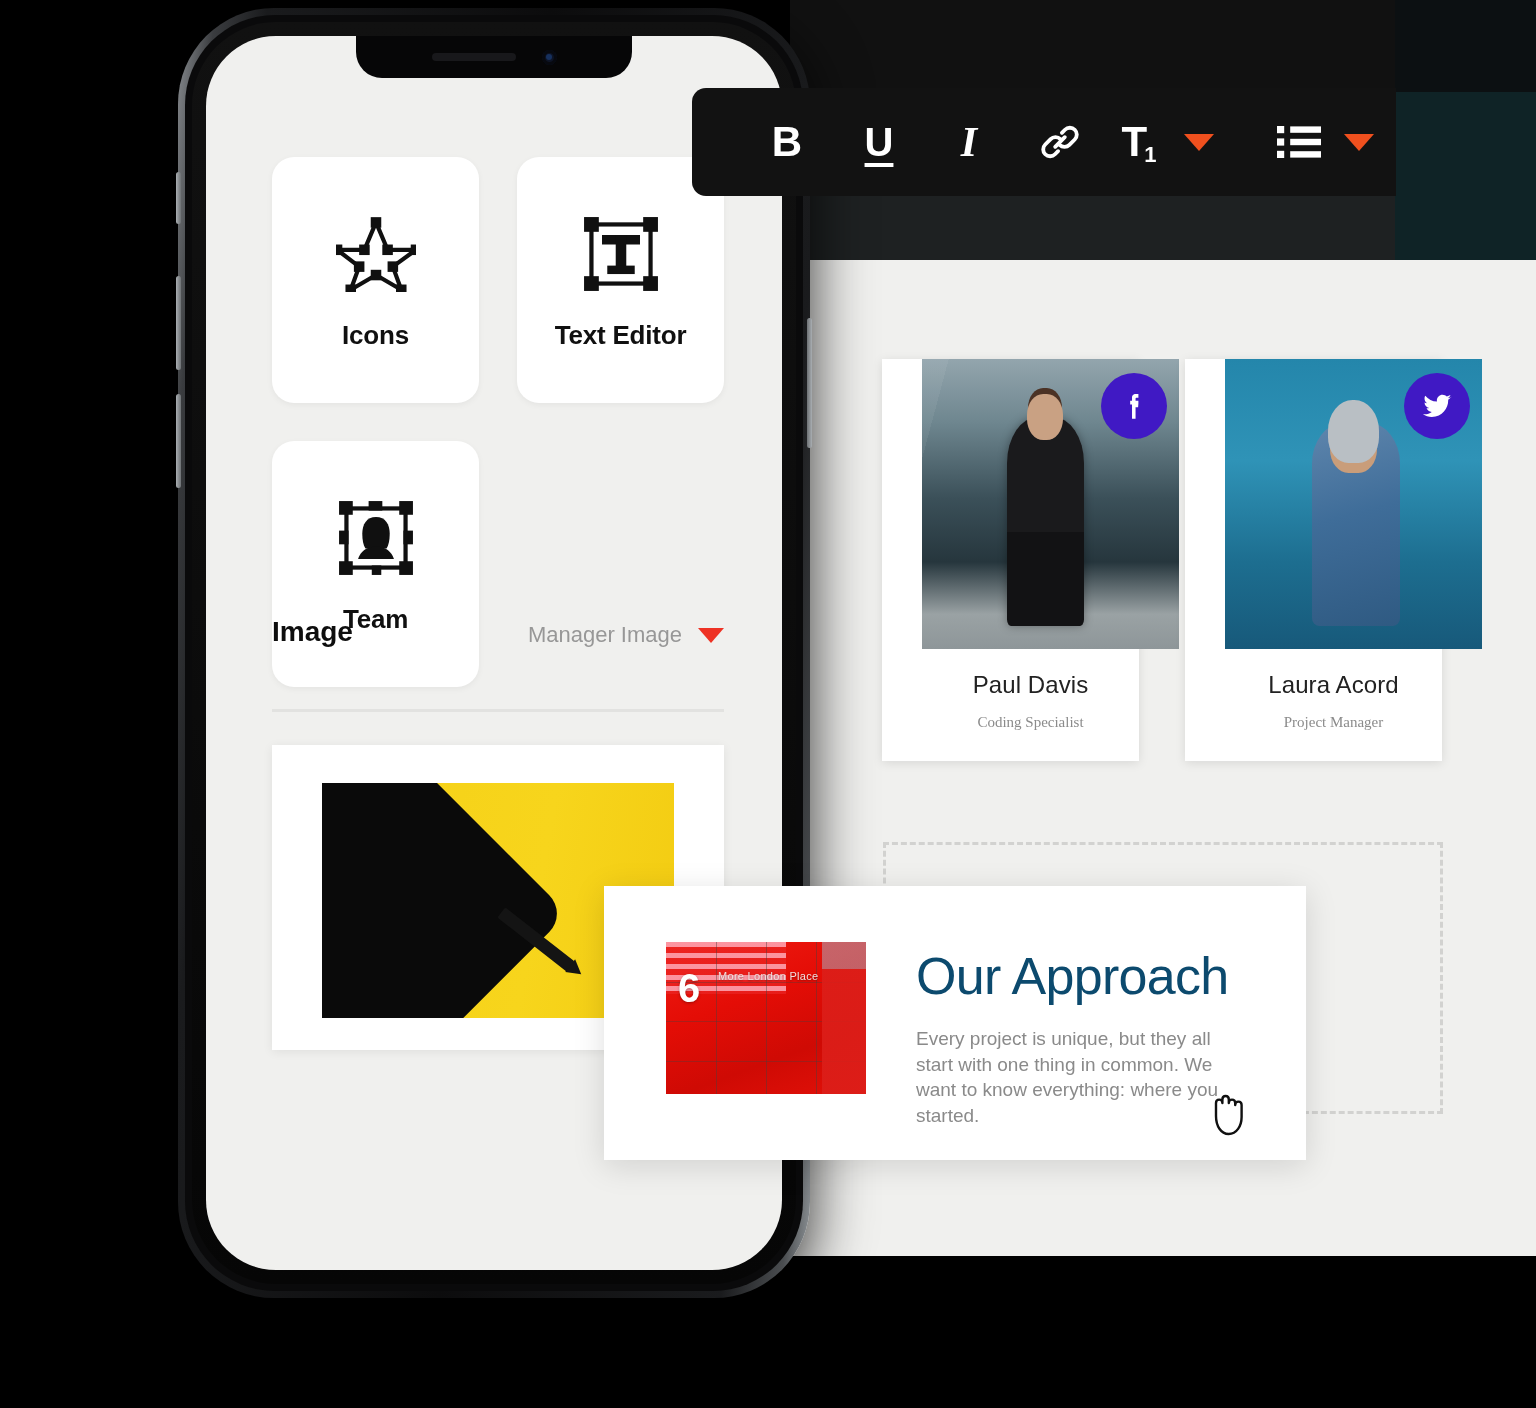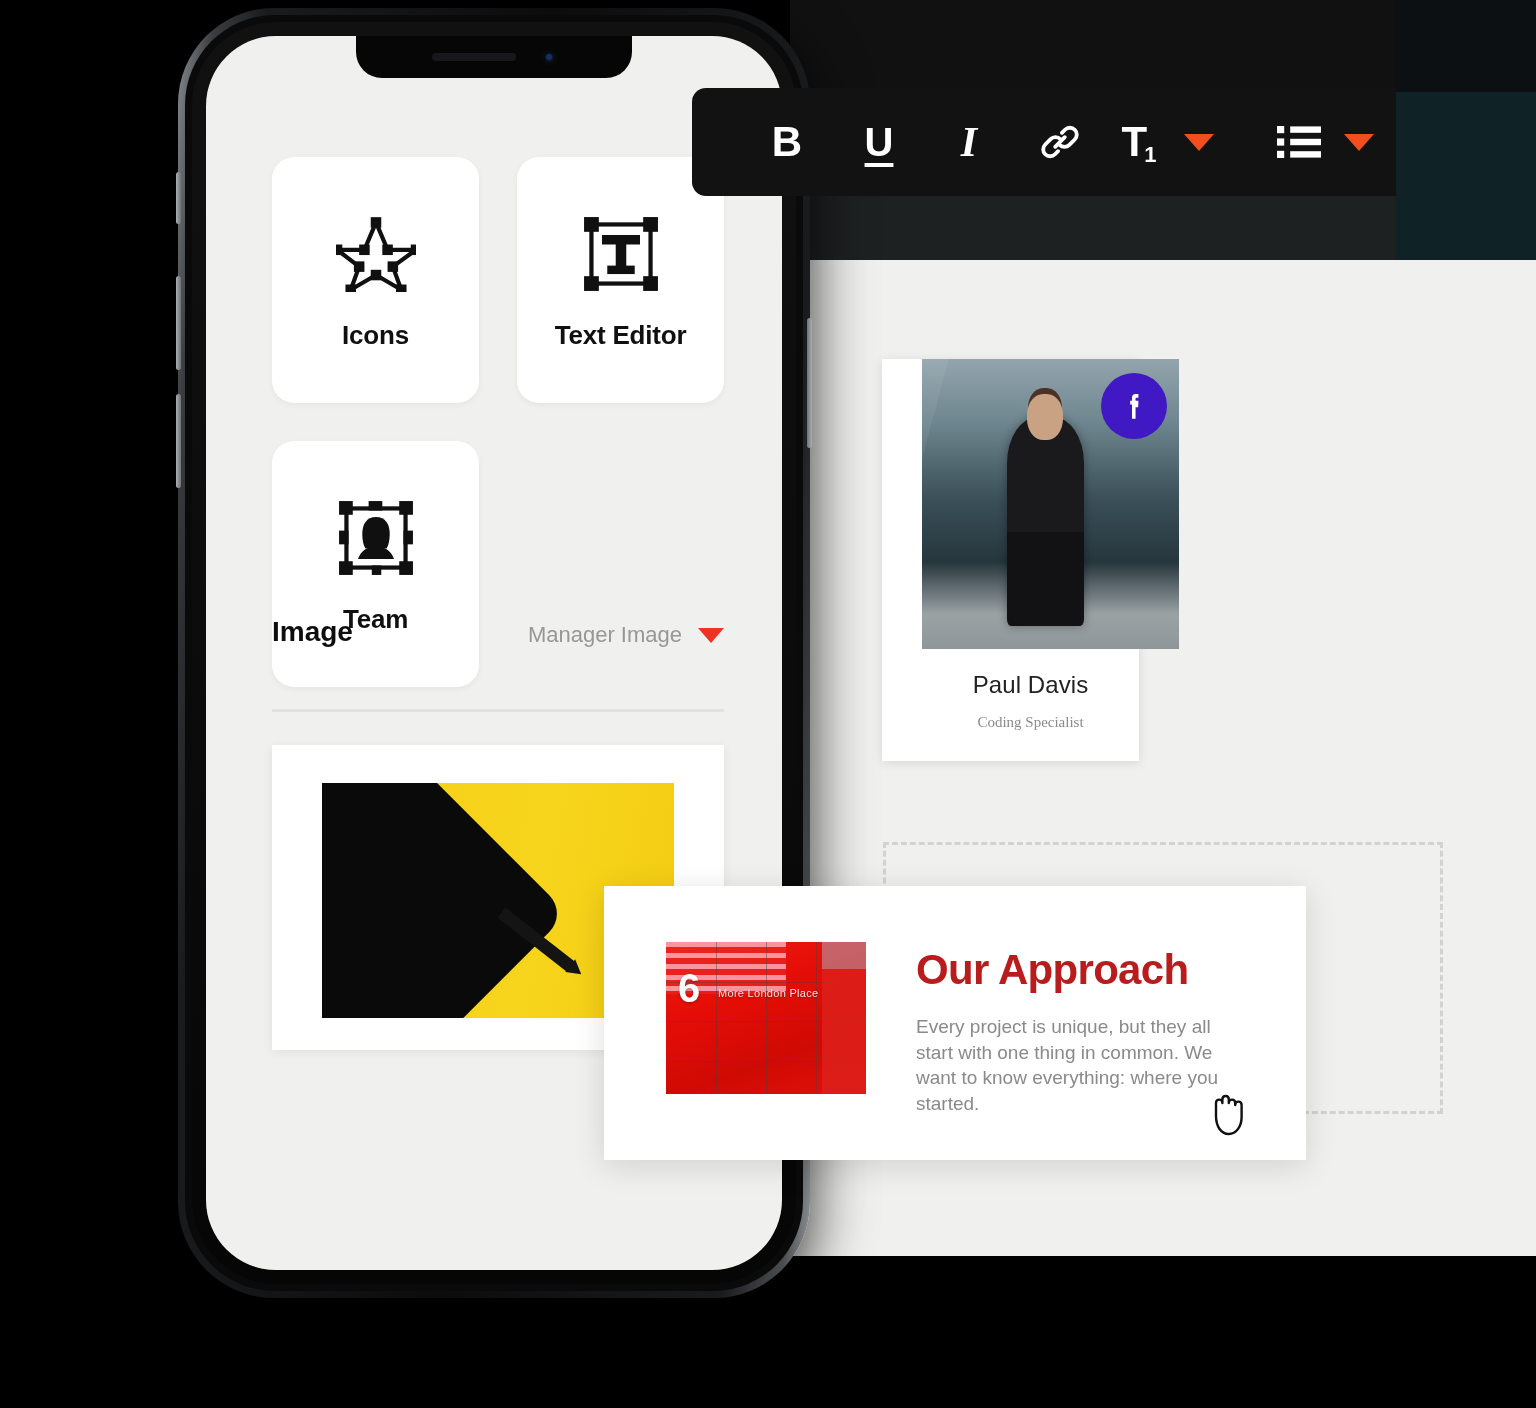--- a/index.html
+++ b/index.html
@@ -271,30 +271,30 @@
   .approach-img .grid-v { position:absolute; top:0; bottom:0; width:1px; background: rgba(80,60,60,0.45); }
   .approach-img .grid-h { position:absolute; left:0; right:0; height:1px; background: rgba(80,60,60,0.38); }
   .approach-img .pinkband { position:absolute; left:0; top:0; width:60%; height:34%;
     background: repeating-linear-gradient(180deg, rgba(255,170,185,0.85) 0 5px, rgba(235,40,40,0.6) 5px 11px); }
   .approach-img .num6 {
     position: absolute; left: 12px; top: 26px;
     font-size: 40px; font-weight: bold; color: #fff; line-height: 1;
     text-shadow: 0 1px 3px rgba(0,0,0,0.3);
   }
   .approach-img .placetxt {
-    position: absolute; left: 52px; top: 45px;
+    position: absolute; left: 52px; top: 28px;
     font-size: 11px; color: #f3dede; letter-spacing: 0.3px;
     text-shadow: 0 1px 2px rgba(0,0,0,0.35);
   }
   .approach-img .rightstrip {
     position: absolute; right: 0; top: 0; bottom: 0; width: 22%;
     background: linear-gradient(180deg, rgba(160,200,220,0.45) 0 18%, rgba(220,30,25,0.9) 18% 100%);
   }
   .approach-text { margin-left: 50px; padding-top: 4px; }
-  .approach-title { font-size: 42px; font-weight: bold; color: #b91c1c; letter-spacing: -0.7px; }
+  .approach-title { font-size: 52px; font-weight: normal; color: #0c4a6e; letter-spacing: -0.7px; }
   .approach-body { font-size: 19px; line-height: 1.35; color: #8a8a8a; margin-top: 20px; max-width: 330px; }
   .hand-cursor {
     position: absolute; right: 54px; bottom: 24px;
     width: 44px; height: 50px;
     cursor: grab;
   }
 </style>
 </head>
 <body>
 
@@ -317,20 +317,34 @@
             <path d="M15.1 8.3h-2V6.9c0-.6.4-.8.7-.8h1.3V3.6l-1.9 0c-2.1 0-2.6 1.6-2.6 2.6v2.1H9.3v2.6h1.3V21h2.5v-8.1h1.8l.2-2.6z"></path>
           </svg>
       </div>
     </div>
     <div class="team-body">
       <div class="team-name">Paul Davis</div>
       <div class="team-role">Coding Specialist</div>
     </div>
   </div>
 
+  <div class="team-card" id="team-card-2">
+    <div class="team-photo">
+      <div class="photo-b"></div>
+      <div class="social-badge">
+        <svg viewBox="0 0 24 24" aria-hidden="true">
+            <path d="M22 5.9c-.7.3-1.5.5-2.3.6.8-.5 1.5-1.3 1.8-2.2-.8.5-1.6.8-2.6 1-.7-.8-1.8-1.3-3-1.3-2.2 0-4 1.8-4 4 0 .3 0 .6.1.9-3.3-.2-6.3-1.8-8.3-4.2-.4.6-.5 1.3-.5 2 0 1.4.7 2.6 1.8 3.3-.7 0-1.3-.2-1.8-.5 0 1.9 1.4 3.5 3.2 3.9-.3.1-.7.1-1 .1-.3 0-.5 0-.8-.1.5 1.6 2 2.7 3.7 2.8-1.4 1.1-3.1 1.7-4.9 1.7H2c1.8 1.2 4 1.8 6.3 1.8 7.5 0 11.6-6.2 11.6-11.6v-.5c.8-.6 1.5-1.3 2.1-2.2z"></path>
+          </svg>
+      </div>
+    </div>
+    <div class="team-body">
+      <div class="team-name">Laura Acord</div>
+      <div class="team-role">Project Manager</div>
+    </div>
+  </div>
 
   <div class="format-toolbar">
     <div class="tb-btn tb-b">B</div>
     <div class="tb-btn tb-u">U</div>
     <div class="tb-btn tb-i">I</div>
     <div class="tb-btn tb-link">
       <svg viewBox="0 0 24 24" width="46" height="46" fill="none" stroke="#ffffff" stroke-width="2" stroke-linecap="round">
         <path d="M9.5 14.5l5-5"></path>
         <path d="M13 7.2l1.6-1.6a3.6 3.6 0 015.1 5.1l-2.8 2.8a3.6 3.6 0 01-5.1 0"></path>
         <path d="M11 16.8l-1.6 1.6a3.6 3.6 0 01-5.1-5.1l2.8-2.8a3.6 3.6 0 015.1 0"></path>

